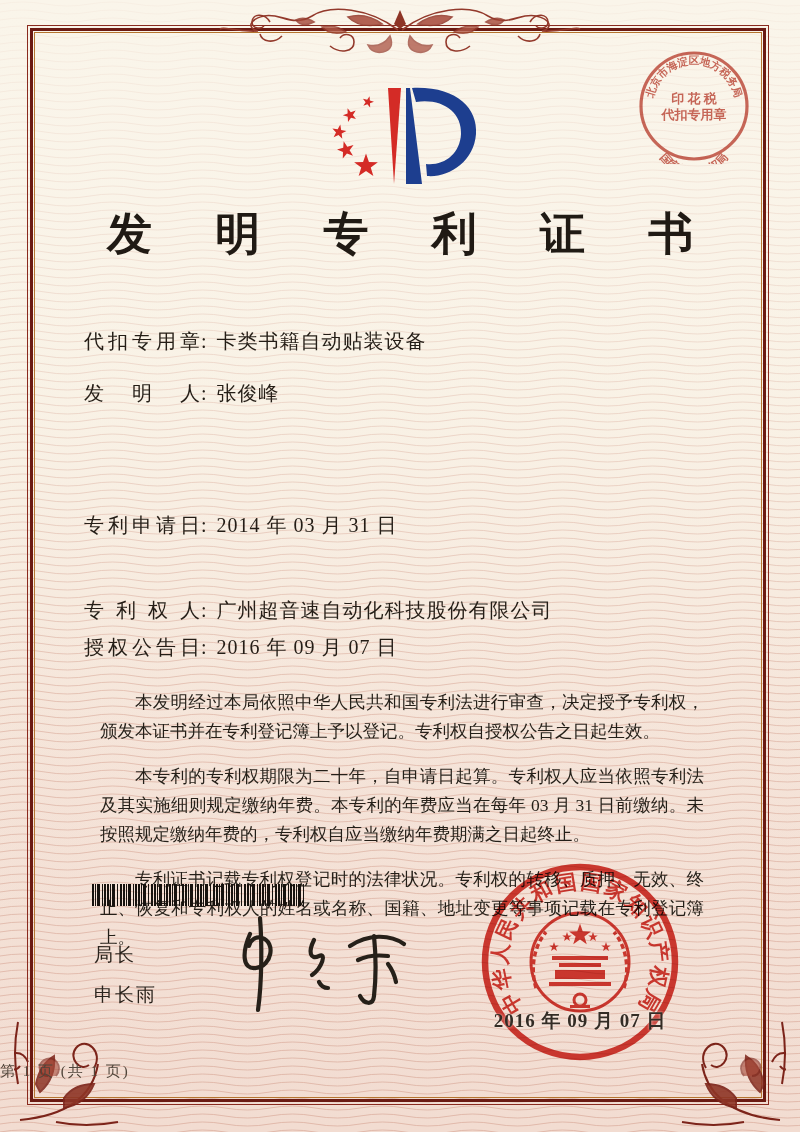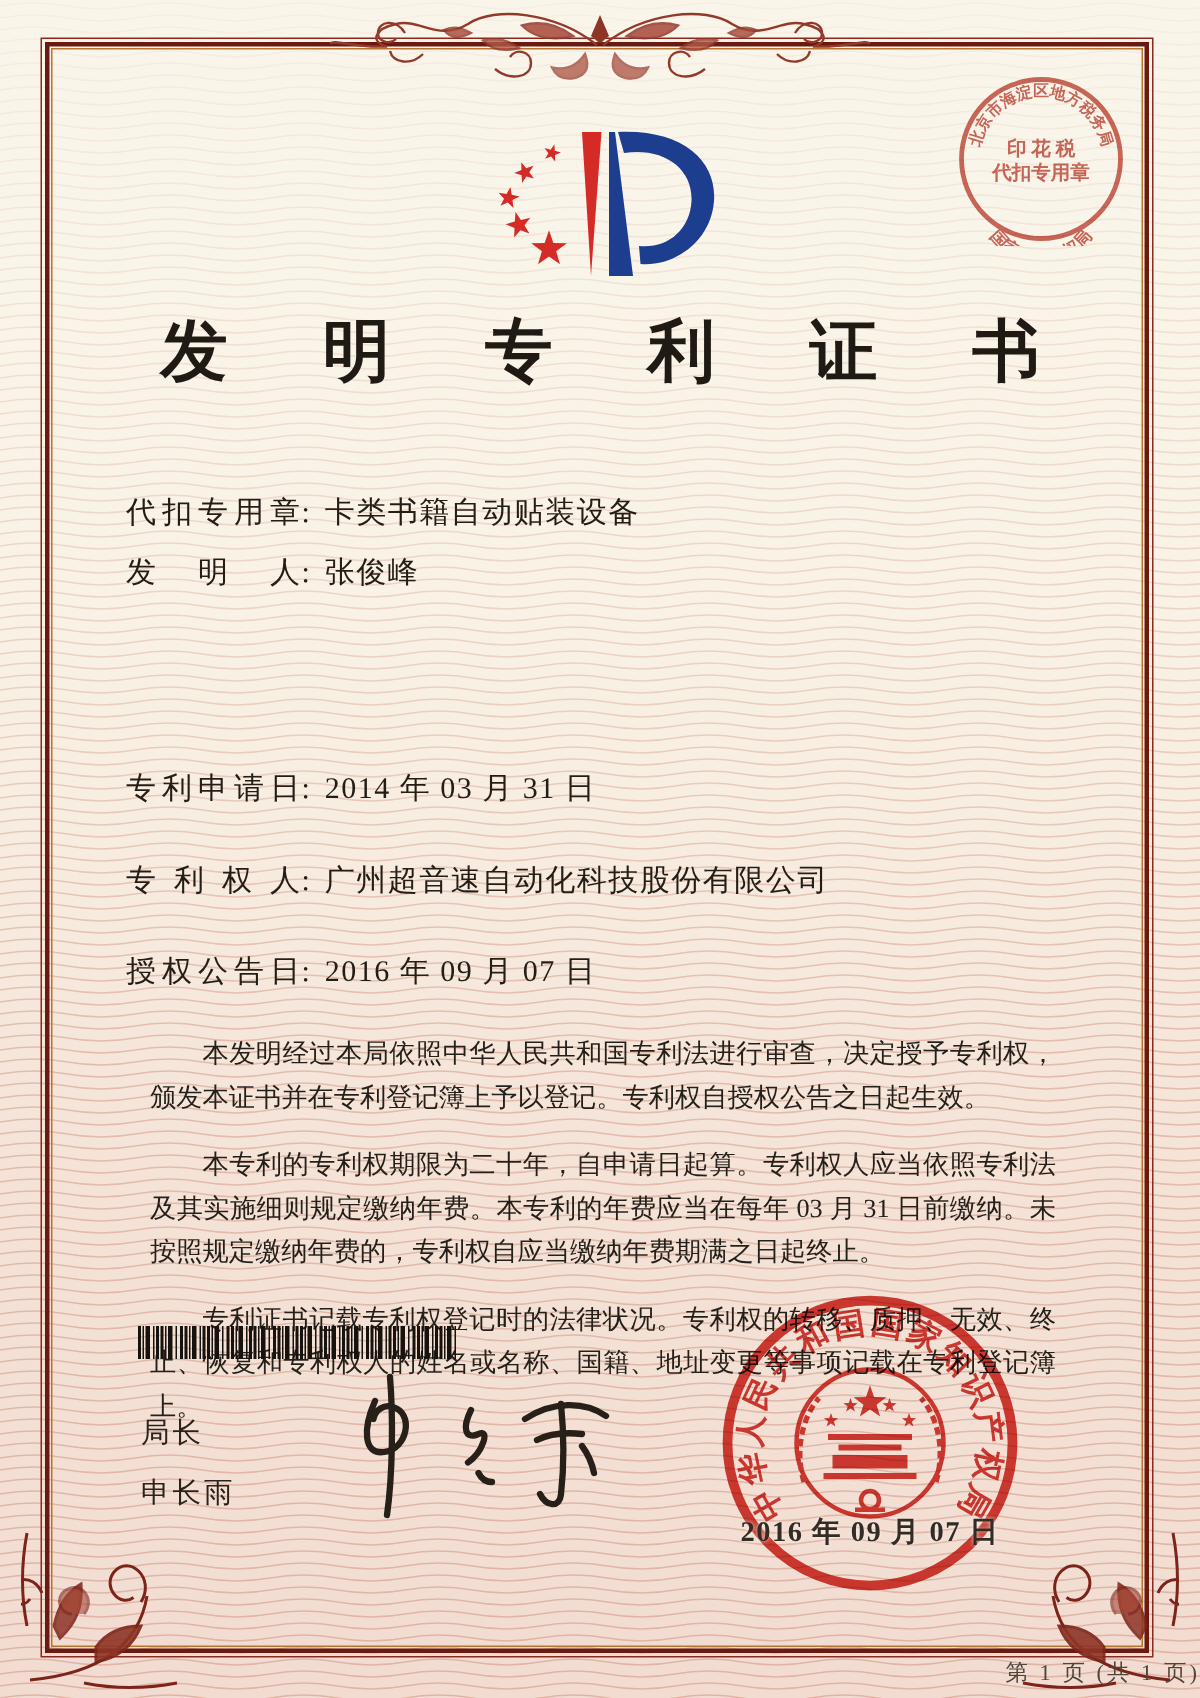--- a/index.html
+++ b/index.html
@@ -27,22 +27,22 @@
   .barcode{left:92px;top:884px;width:220px;height:22px;z-index:3;display:flex;align-items:stretch;}
   .barcode i{display:block;background:#17120e;height:100%;}
   .officer{left:94px;top:942px;z-index:3;font-size:19px;color:#2a231c;}
   .officer div{margin-bottom:14px;letter-spacing:2px;}
   .signature{left:222px;top:912px;z-index:4;}
   .seal{left:478px;top:860px;z-index:4;mix-blend-mode:multiply;}
   .seal-date{left:470px;top:1008px;width:220px;text-align:center;z-index:5;font-size:19px;
              font-weight:bold;color:#332c25;letter-spacing:1px;
              text-shadow:0 0 3px rgba(250,240,232,.9);}
   .taxstamp{left:636px;top:48px;z-index:4;mix-blend-mode:multiply;}
-  .footer{left:0;top:1062px;width:100%;text-align:right;font-size:15px;letter-spacing:2px;
-          color:#50453a;z-index:3;margin-top:44px;}
+  .footer{left:0;top:1062px;width:100%;text-align:left;font-size:15px;letter-spacing:2px;
+          color:#50453a;z-index:3;}
   .ornament-top{left:218px;top:2px;z-index:2;}
   .corner-bl{left:14px;top:1016px;z-index:2;}
   .corner-br{left:676px;top:1016px;z-index:2;}
 </style>
 </head>
 <body>
 
 <div id="page">
 
   <svg id="waves" width="800" height="1132">
@@ -131,27 +131,27 @@
       <text x="0" y="-3" text-anchor="middle" font-size="13" font-weight="bold" fill="#bf4a3c" font-family="Liberation Serif,serif">印 花 税</text>
       <text x="0" y="13" text-anchor="middle" font-size="13" font-weight="bold" fill="#bf4a3c" font-family="Liberation Serif,serif">代扣专用章</text>
     </g>
   </svg>
 
   <div class="abs title">发 明 专 利 证 书</div>
 
   <div class="frow" style="top:328px">
     <span class="flabel">代扣专用章</span><span class="fcolon">:</span><span class="fvalue">卡类书籍自动贴装设备</span>
   </div>
-  <div class="frow" style="top:368px">
+  <div class="frow" style="top:380px">
     <span class="flabel">发明人</span><span class="fcolon">:</span><span class="fvalue">张俊峰</span>
   </div>
   <div class="frow" style="top:512px">
     <span class="flabel">专利申请日</span><span class="fcolon">:</span><span class="fvalue">2014 年 03 月 31 日</span>
   </div>
-  <div class="frow" style="top:573px">
+  <div class="frow" style="top:597px">
     <span class="flabel">专利权人</span><span class="fcolon">:</span><span class="fvalue">广州超音速自动化科技股份有限公司</span>
   </div>
   <div class="frow" style="top:634px">
     <span class="flabel">授权公告日</span><span class="fcolon">:</span><span class="fvalue">2016 年 09 月 07 日</span>
   </div>
 
   <div class="abs bodytext">
     <p>本发明经过本局依照中华人民共和国专利法进行审查，决定授予专利权，颁发本证书并在专利登记簿上予以登记。专利权自授权公告之日起生效。</p>
     <p>本专利的专利权期限为二十年，自申请日起算。专利权人应当依照专利法及其实施细则规定缴纳年费。本专利的年费应当在每年 03 月 31 日前缴纳。未按照规定缴纳年费的，专利权自应当缴纳年费期满之日起终止。</p>
     <p>专利证书记载专利权登记时的法律状况。专利权的转移、质押、无效、终止、恢复和专利权人的姓名或名称、国籍、地址变更等事项记载在专利登记簿上。</p>

